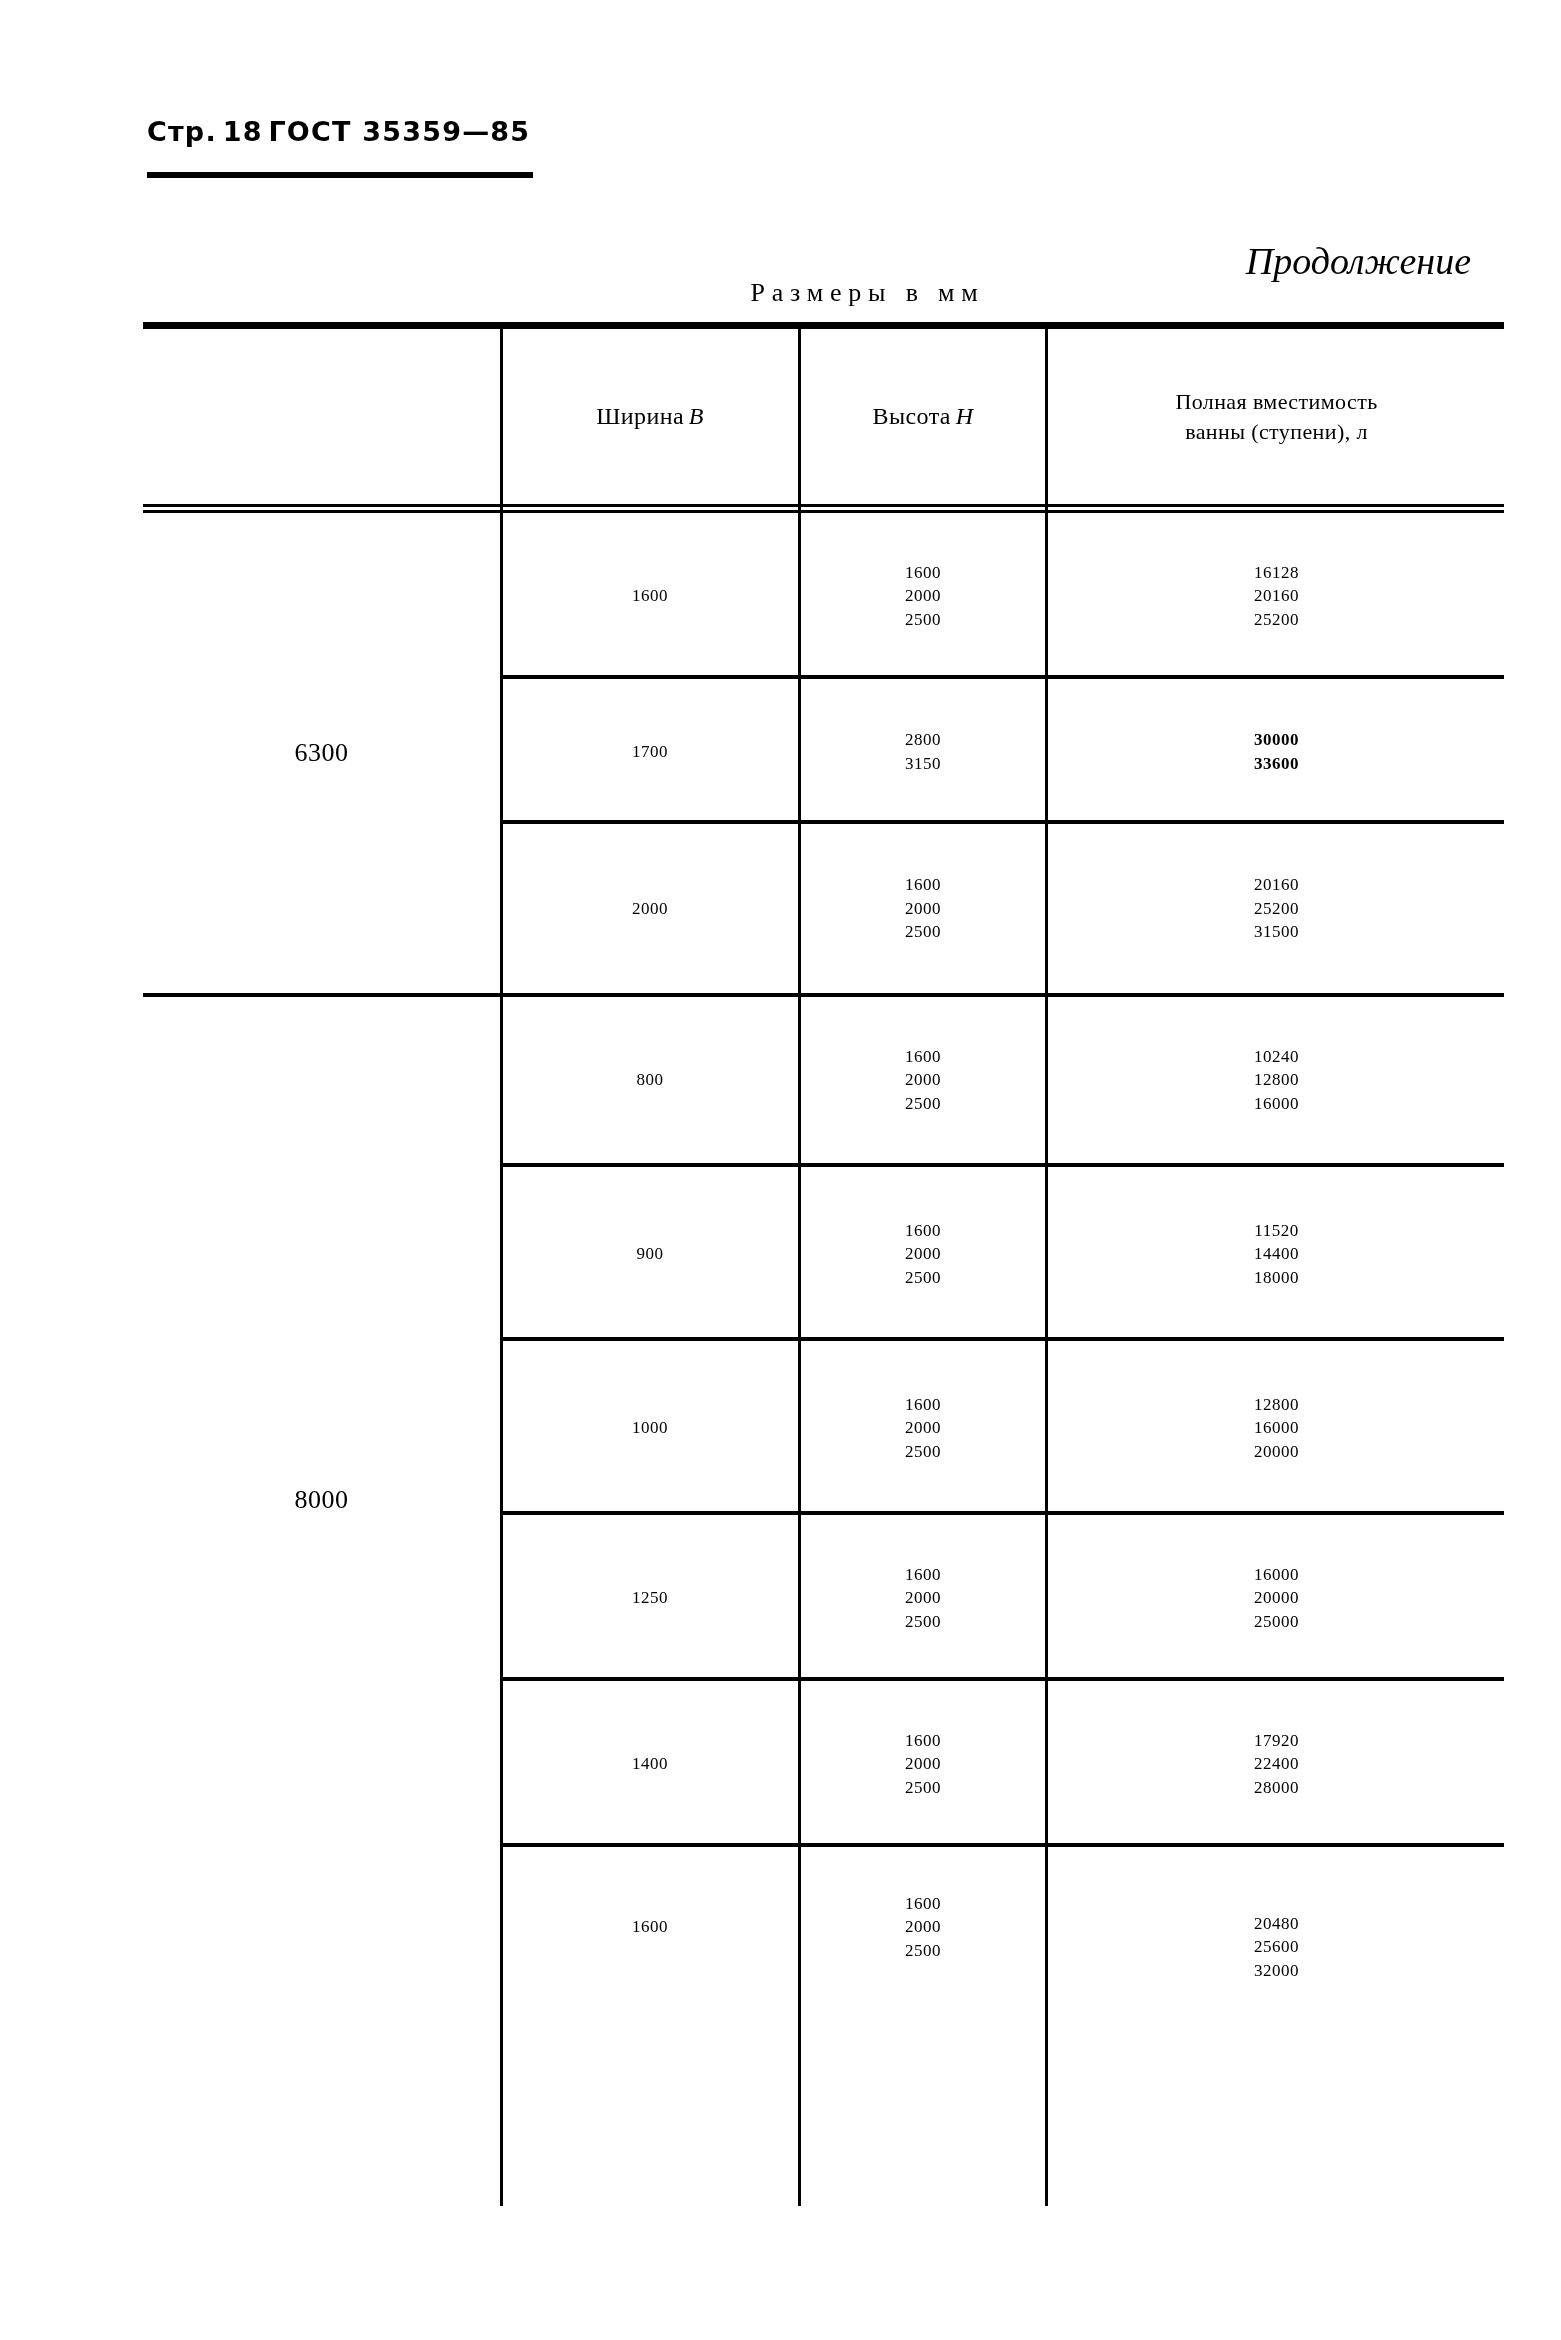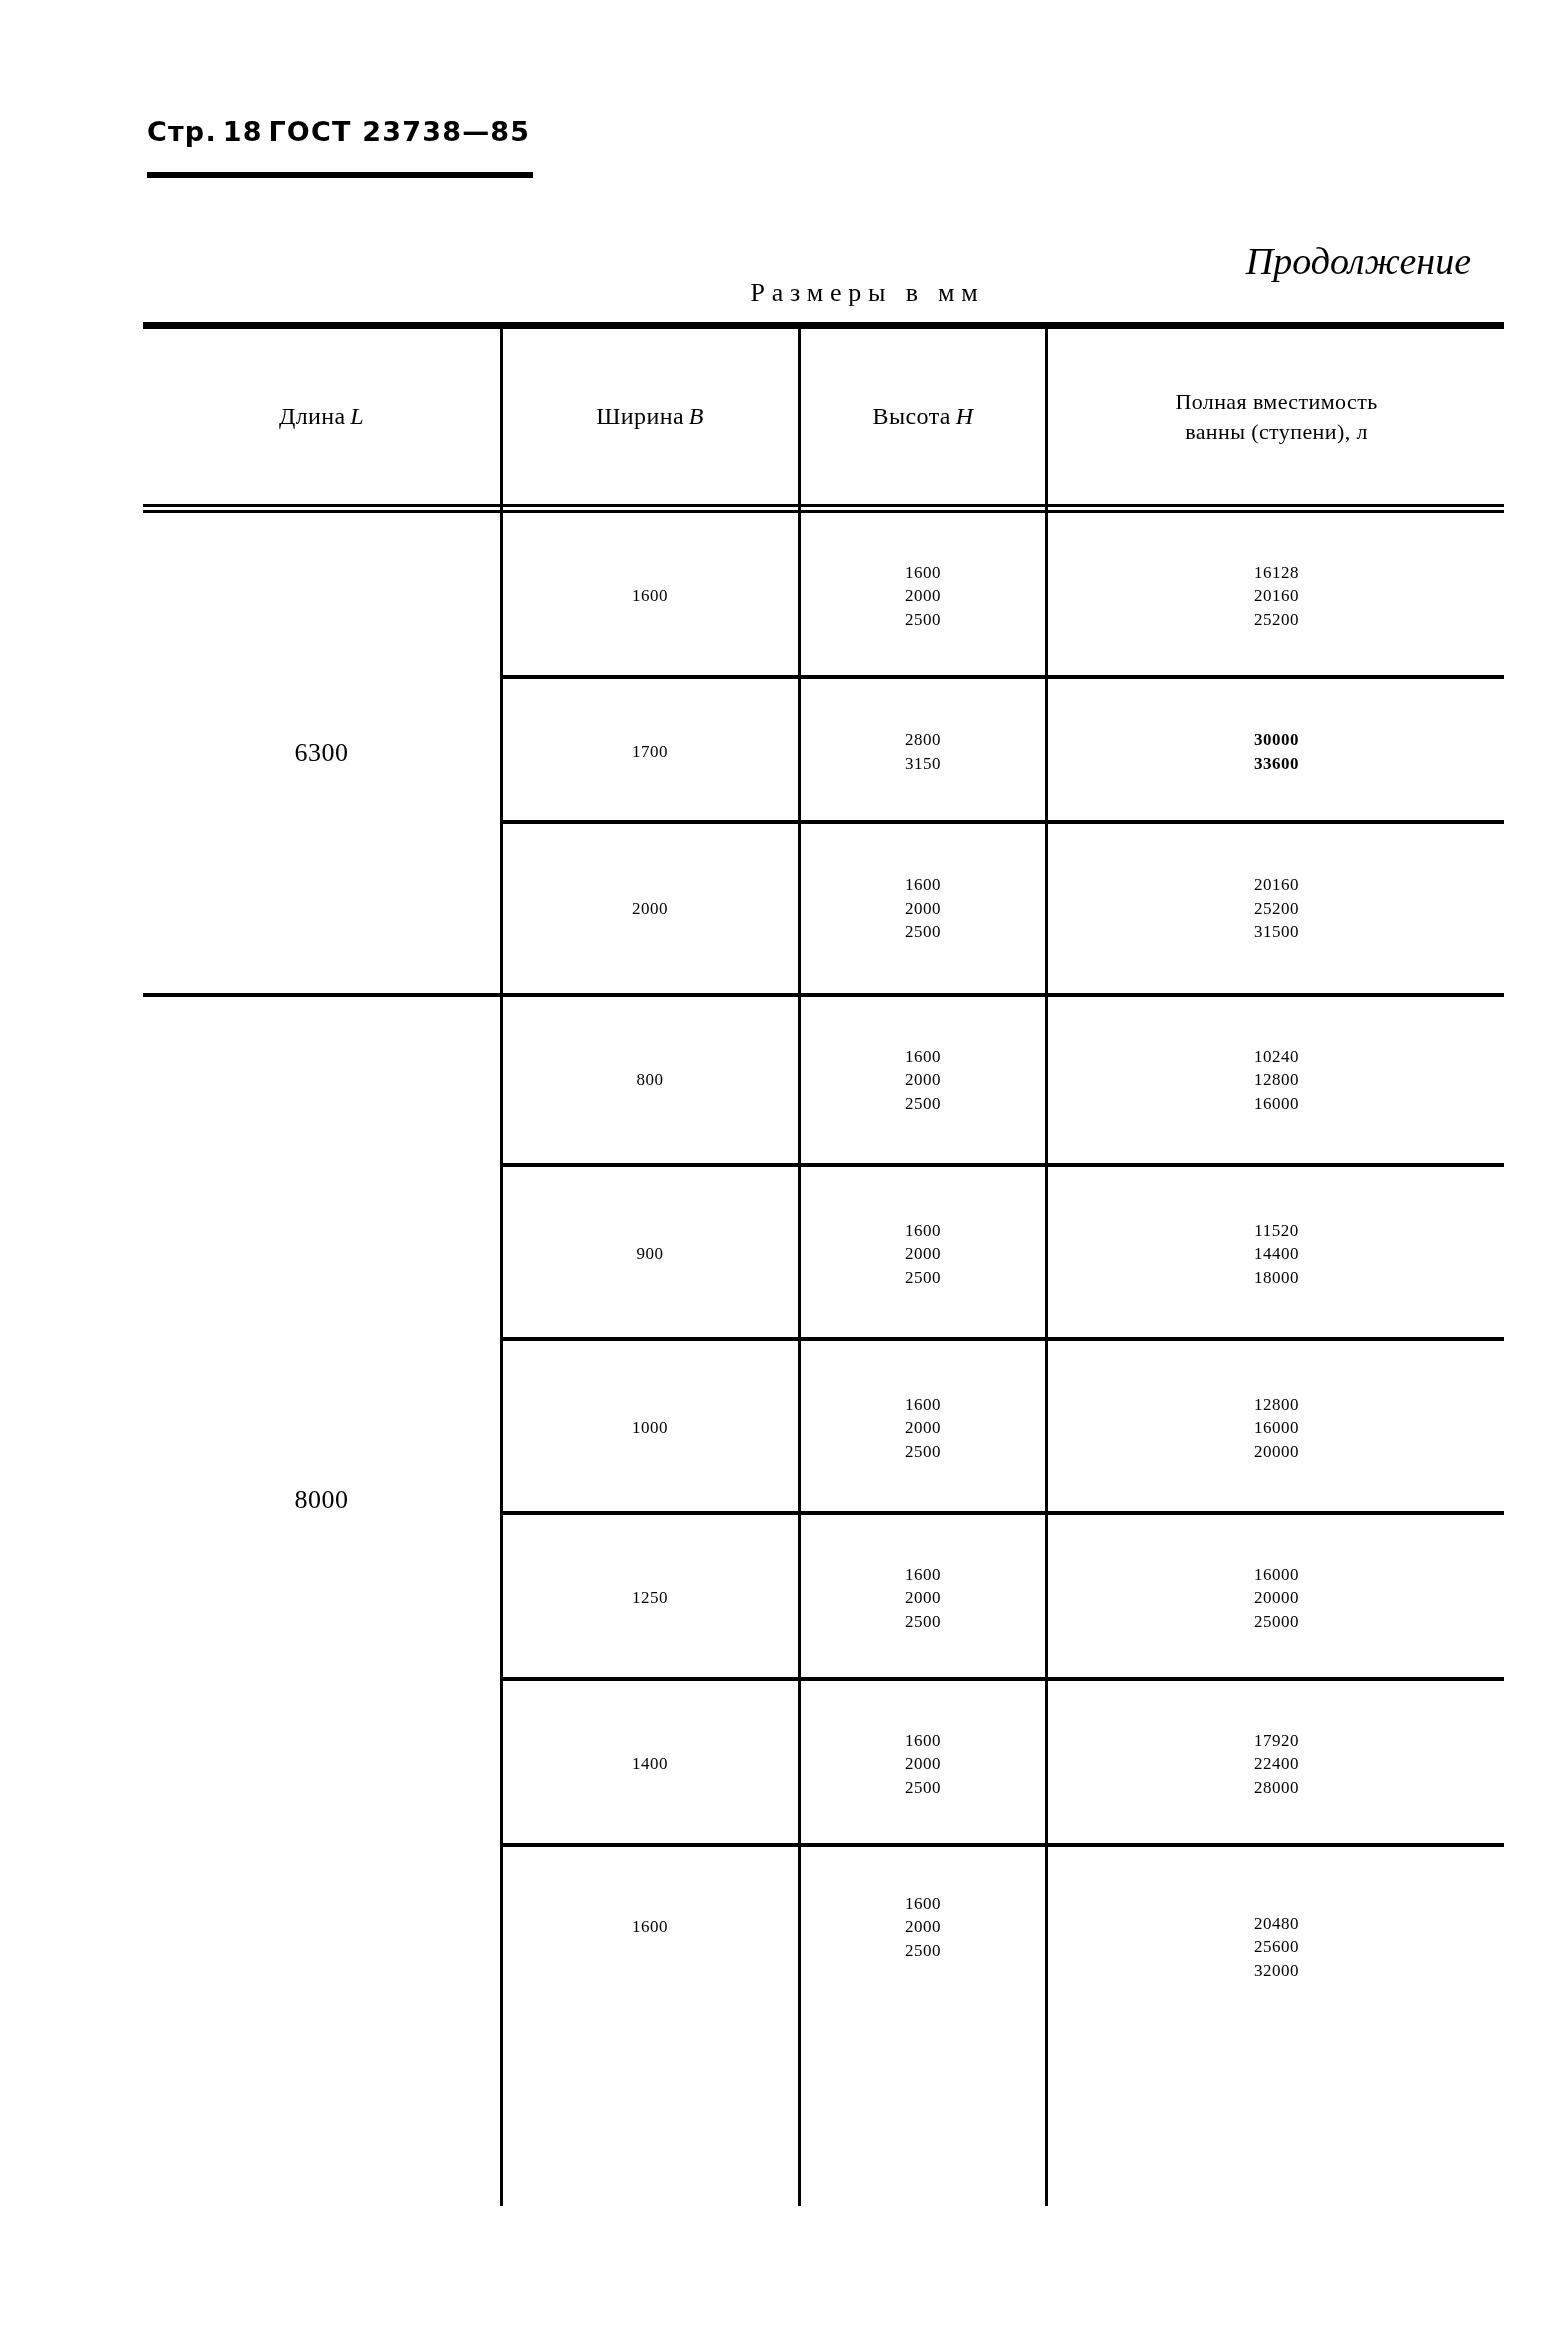--- a/index.html
+++ b/index.html
@@ -203,40 +203,37 @@
     font-size: 26px;
     letter-spacing: 0.5px;
   }
 </style>
 </head>
 <body>
 
 <div class="page">
 
   <div class="running-head">
-    <span>Стр.</span><span class="num">18</span><span>ГОСТ 23738—85</span>
+    <span>Стр.</span><span class="num">18</span><span>ГОСТ 35359—85</span>
   </div>
   <div class="head-rule"></div>
 
   <div class="continuation">Продолжение</div>
 
   <div class="units-caption">Размеры в мм</div>
 
   <div class="table-wrap">
 
     <div class="rule-top"></div>
 
     <div class="vrule v1"></div>
     <div class="vrule v2"></div>
     <div class="vrule v3"></div>
 
     <div class="thead">
-      <div class="th th-l">
-        <span><span>Длина</span><span class="var">L</span></span>
-      </div>
       <div class="th th-b">
         <span><span>Ширина</span><span class="var">B</span></span>
       </div>
       <div class="th th-h">
         <span><span>Высота</span><span class="var">H</span></span>
       </div>
       <div class="th th-v">
         <span>
           <span>Полная вместимость</span><br>
           <span>ванны (ступени), л</span>

